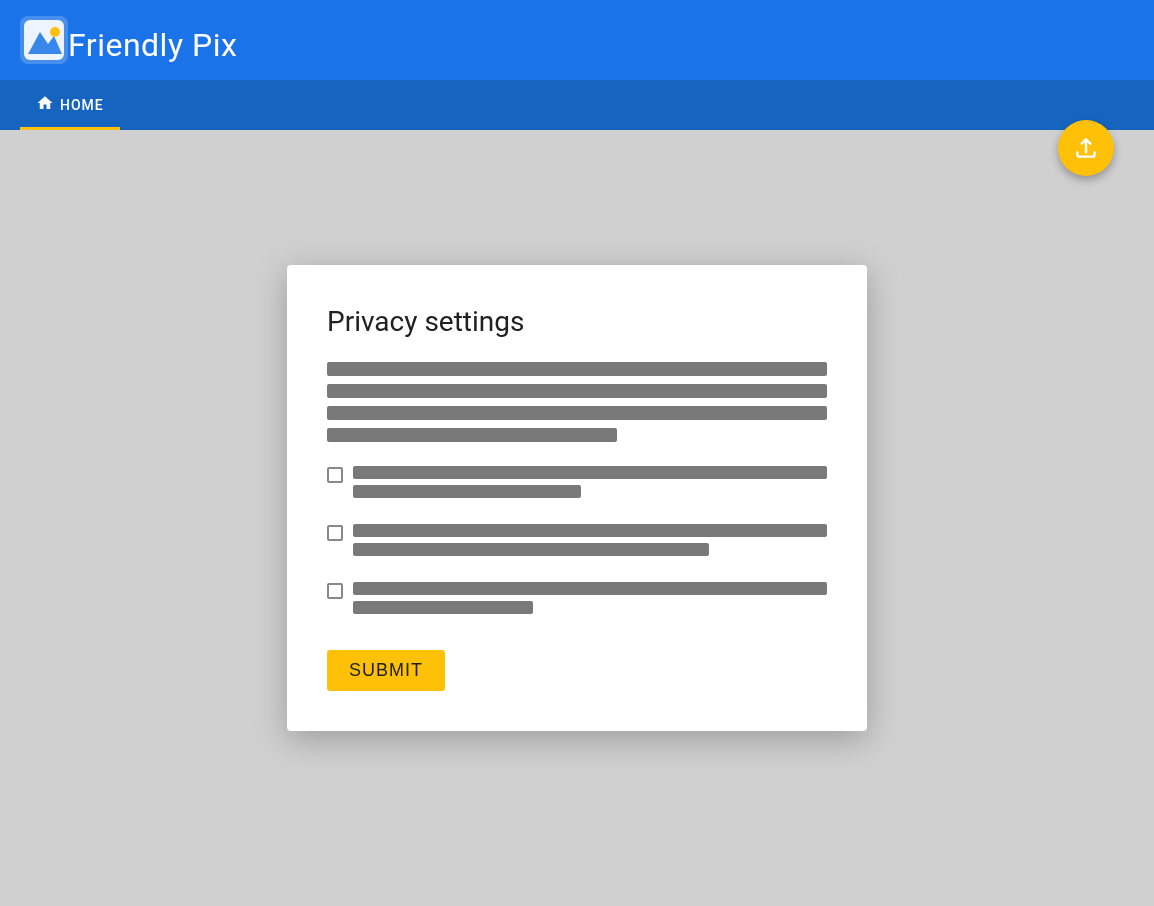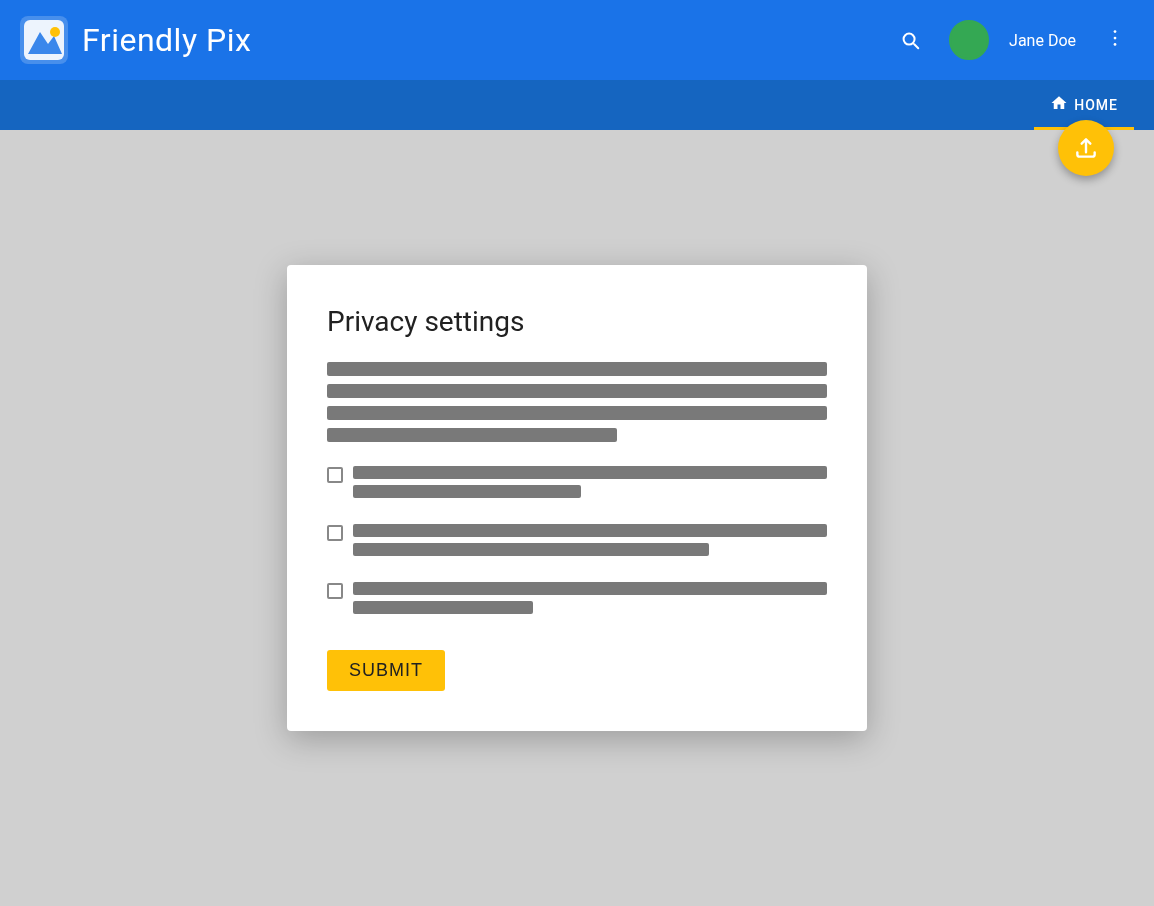--- a/index.html
+++ b/index.html
@@ -9,22 +9,21 @@
     .header {
       background: #1a73e8;
       height: 80px;
       display: flex;
       align-items: center;
       padding: 0 20px;
       justify-content: space-between;
     }
     .header-left {
       display: flex;
-      align-items: center;
-      gap: 14px;
+      align-items: flex-end;
     }
     .logo-icon {
       width: 48px;
       height: 48px;
     }
     .app-title {
       color: white;
       font-size: 32px;
       font-weight: 400;
       letter-spacing: 0.5px;
@@ -64,21 +63,20 @@
 
     
     .navbar {
       background: #1565c0;
       height: 50px;
       display: flex;
       align-items: center;
       padding: 0 20px;
       gap: 10px;
       position: relative;
-      justify-content: flex-end;
     }
     .nav-item {
       display: flex;
       align-items: center;
       gap: 6px;
       color: white;
       font-size: 14px;
       font-weight: 500;
       letter-spacing: 1px;
       padding: 0 16px;
@@ -222,36 +220,20 @@
 
     <svg class="logo-icon" viewBox="0 0 48 48" fill="none" xmlns="http://www.w3.org/2000/svg">
       <rect width="48" height="48" rx="8" fill="white" opacity="0.2"></rect>
       <rect x="4" y="4" width="40" height="40" rx="6" fill="white" opacity="0.9"></rect>
 
       <polygon points="8,38 20,16 28,28 34,20 42,38" fill="#1a73e8" opacity="0.85"></polygon>
 
       <circle cx="35" cy="16" r="5" fill="#ffc107"></circle>
     </svg>
     <span class="app-title">Friendly Pix</span>
-  </div>
-  <div class="header-right">
-    <div class="search-icon-btn">
-      <svg width="22" height="22" viewBox="0 0 24 24" fill="white">
-          <path d="M21 21l-4.35-4.35M17 11A6 6 0 1 1 5 11a6 6 0 0 1 12 0z" stroke="white" stroke-width="2.2" stroke-linecap="round" fill="none"></path>
-        </svg>
-    </div>
-    <div class="avatar"></div>
-    <span class="user-name">Jane Doe</span>
-    <div class="more-icon-btn">
-      <svg width="22" height="22" viewBox="0 0 24 24" fill="white">
-          <circle cx="12" cy="5" r="1.5" fill="white"></circle>
-          <circle cx="12" cy="12" r="1.5" fill="white"></circle>
-          <circle cx="12" cy="19" r="1.5" fill="white"></circle>
-        </svg>
-    </div>
   </div>
 </header>
 
 <nav class="navbar">
   <a class="nav-item active">
     <span class="nav-icon">
       <svg width="18" height="18" viewBox="0 0 24 24" fill="white">
           <path d="M10 20v-6h4v6h5v-8h3L12 3 2 12h3v8z"></path>
         </svg>
     </span>

